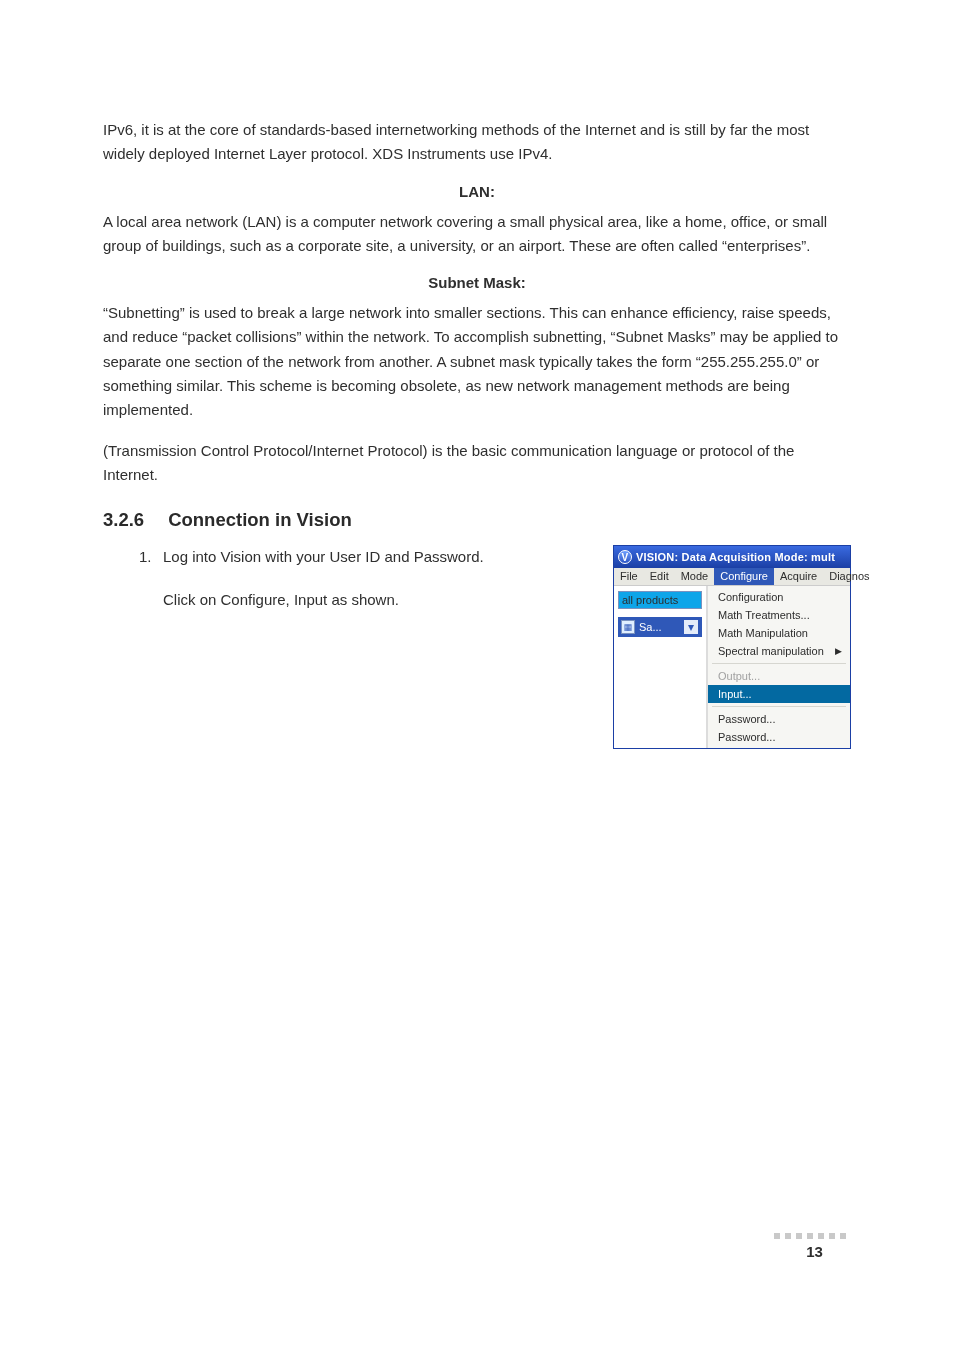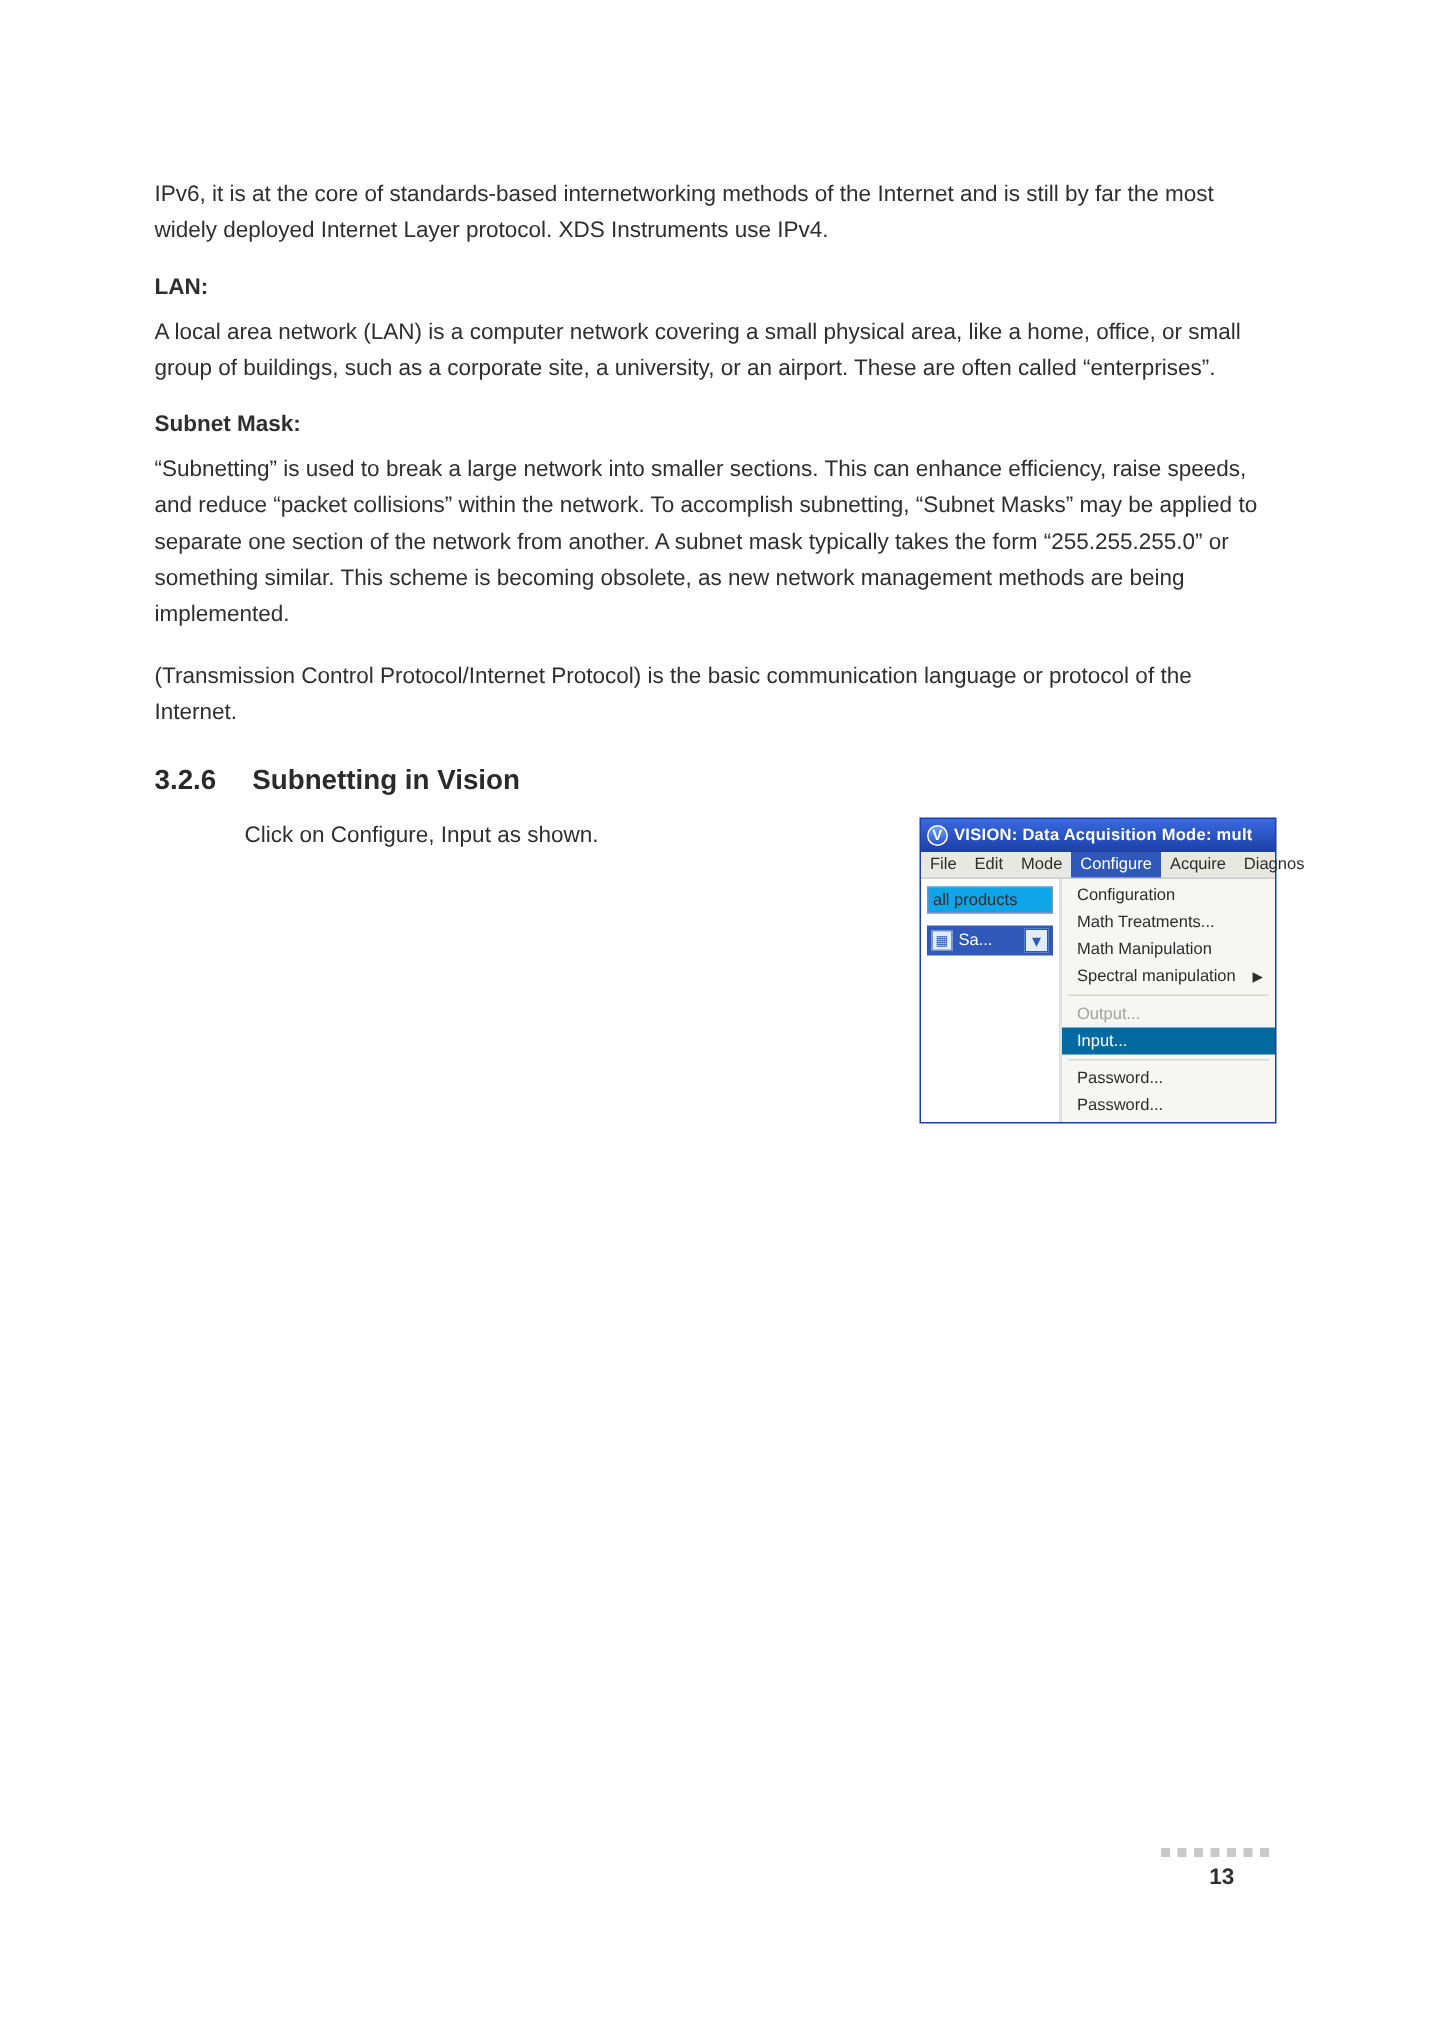--- a/index.html
+++ b/index.html
@@ -1,19 +1,19 @@
 <!DOCTYPE html>
 <html><head>
 <meta charset="utf-8">
 <style>
   * { box-sizing: border-box; margin: 0; padding: 0; }
   html, body { width: 954px; height: 1350px; background: #fff; font-family: "Segoe UI", "Helvetica Neue", Arial, sans-serif; }
   .page { position: relative; width: 954px; height: 1350px; padding: 118px 103px 0 103px; }
   .body-para { font-size: 15px; line-height: 1.62; color: #2f2f2f; margin-bottom: 16px; }
-  .bold-label { font-weight: 700; font-size: 15px; color: #2f2f2f; margin-bottom: 10px; margin-top: 6px; }
+  .bold-label { font-weight: 700; font-size: 15px; color: #2f2f2f; margin-bottom: 10px; margin-top: 6px; text-align: center; }
   .section-head { font-weight: 700; font-size: 18.5px; color: #2a2a2a; margin-top: 22px; margin-bottom: 14px; }
   .section-num { display: inline-block; margin-right: 24px; }
   .step-row { display: flex; margin-top: 8px; }
   .step-text { flex: 1 1 auto; padding-left: 60px; padding-right: 20px; }
   .step-number { display: inline-block; min-width: 24px; margin-left: -24px; }
   .step-line { font-size: 15px; line-height: 1.62; color: #2f2f2f; margin-bottom: 18px; }
 
   
   .vision-shot { flex: 0 0 auto; width: 238px; border: 1px solid #1b3fa5; background: #fff; font-family: Tahoma, Verdana, Arial, sans-serif; font-size: 11px; }
   .title-bar { height: 22px; background: linear-gradient(to bottom, #3a6ae0, #1b3fa5); display: flex; align-items: center; padding: 0 4px 0 4px; color: #fff; font-weight: 700; letter-spacing: .2px; overflow: hidden; white-space: nowrap; }
@@ -52,25 +52,28 @@
 
   <p class="bold-label">LAN:</p>
   <p class="body-para">A local area network (LAN) is a computer network covering a small physical area, like a home, office, or small group of buildings, such as a corporate site, a university, or an airport. These are often called “enterprises”.</p>
 
   <p class="bold-label">Subnet Mask:</p>
   <p class="body-para">“Subnetting” is used to break a large network into smaller sections. This can enhance efficiency, raise speeds, and reduce “packet collisions” within the network. To accomplish subnetting, “Subnet Masks” may be applied to separate one section of the network from another. A subnet mask typically takes the form “255.255.255.0” or something similar. This scheme is becoming obsolete, as new network management methods are being implemented.</p>
 
   <p class="body-para">(Transmission Control Protocol/Internet Protocol) is the basic communication language or protocol of the Internet.</p>
 
   <h3 class="section-head">
-    <span class="section-num">3.2.6</span><span>Subnetting in Vision</span>
+    <span class="section-num">3.2.6</span><span>Connection in Vision</span>
   </h3>
 
   <div class="step-row">
     <div class="step-text">
+      <p class="step-line">
+        <span class="step-number">1.</span><span>Log into Vision with your User ID and Password.</span>
+      </p>
       <p class="step-line">Click on Configure, Input as shown.</p>
     </div>
 
     <div class="vision-shot">
       <div class="title-bar">
         <div class="title-icon">V</div>
         <span style="font-size:11px;">VISION: Data Acquisition Mode: mult</span>
       </div>
       <div class="menu-bar">
         <div class="mb-left">

